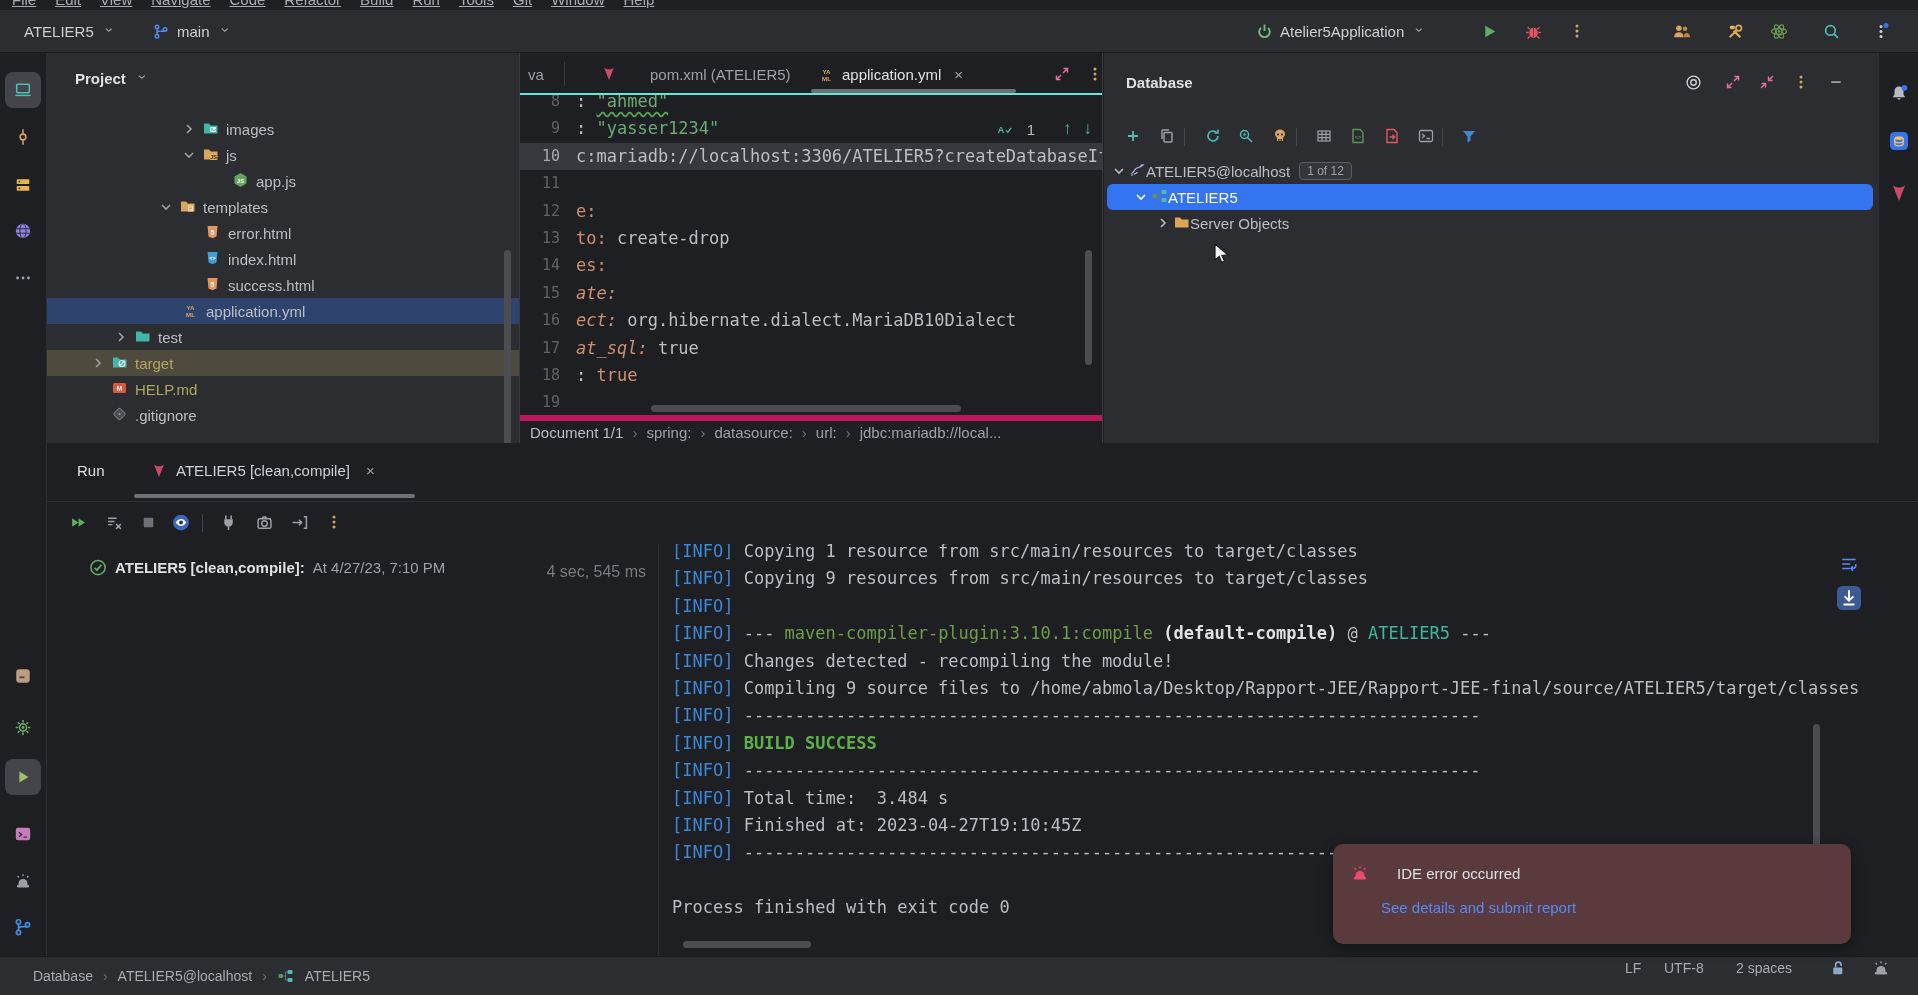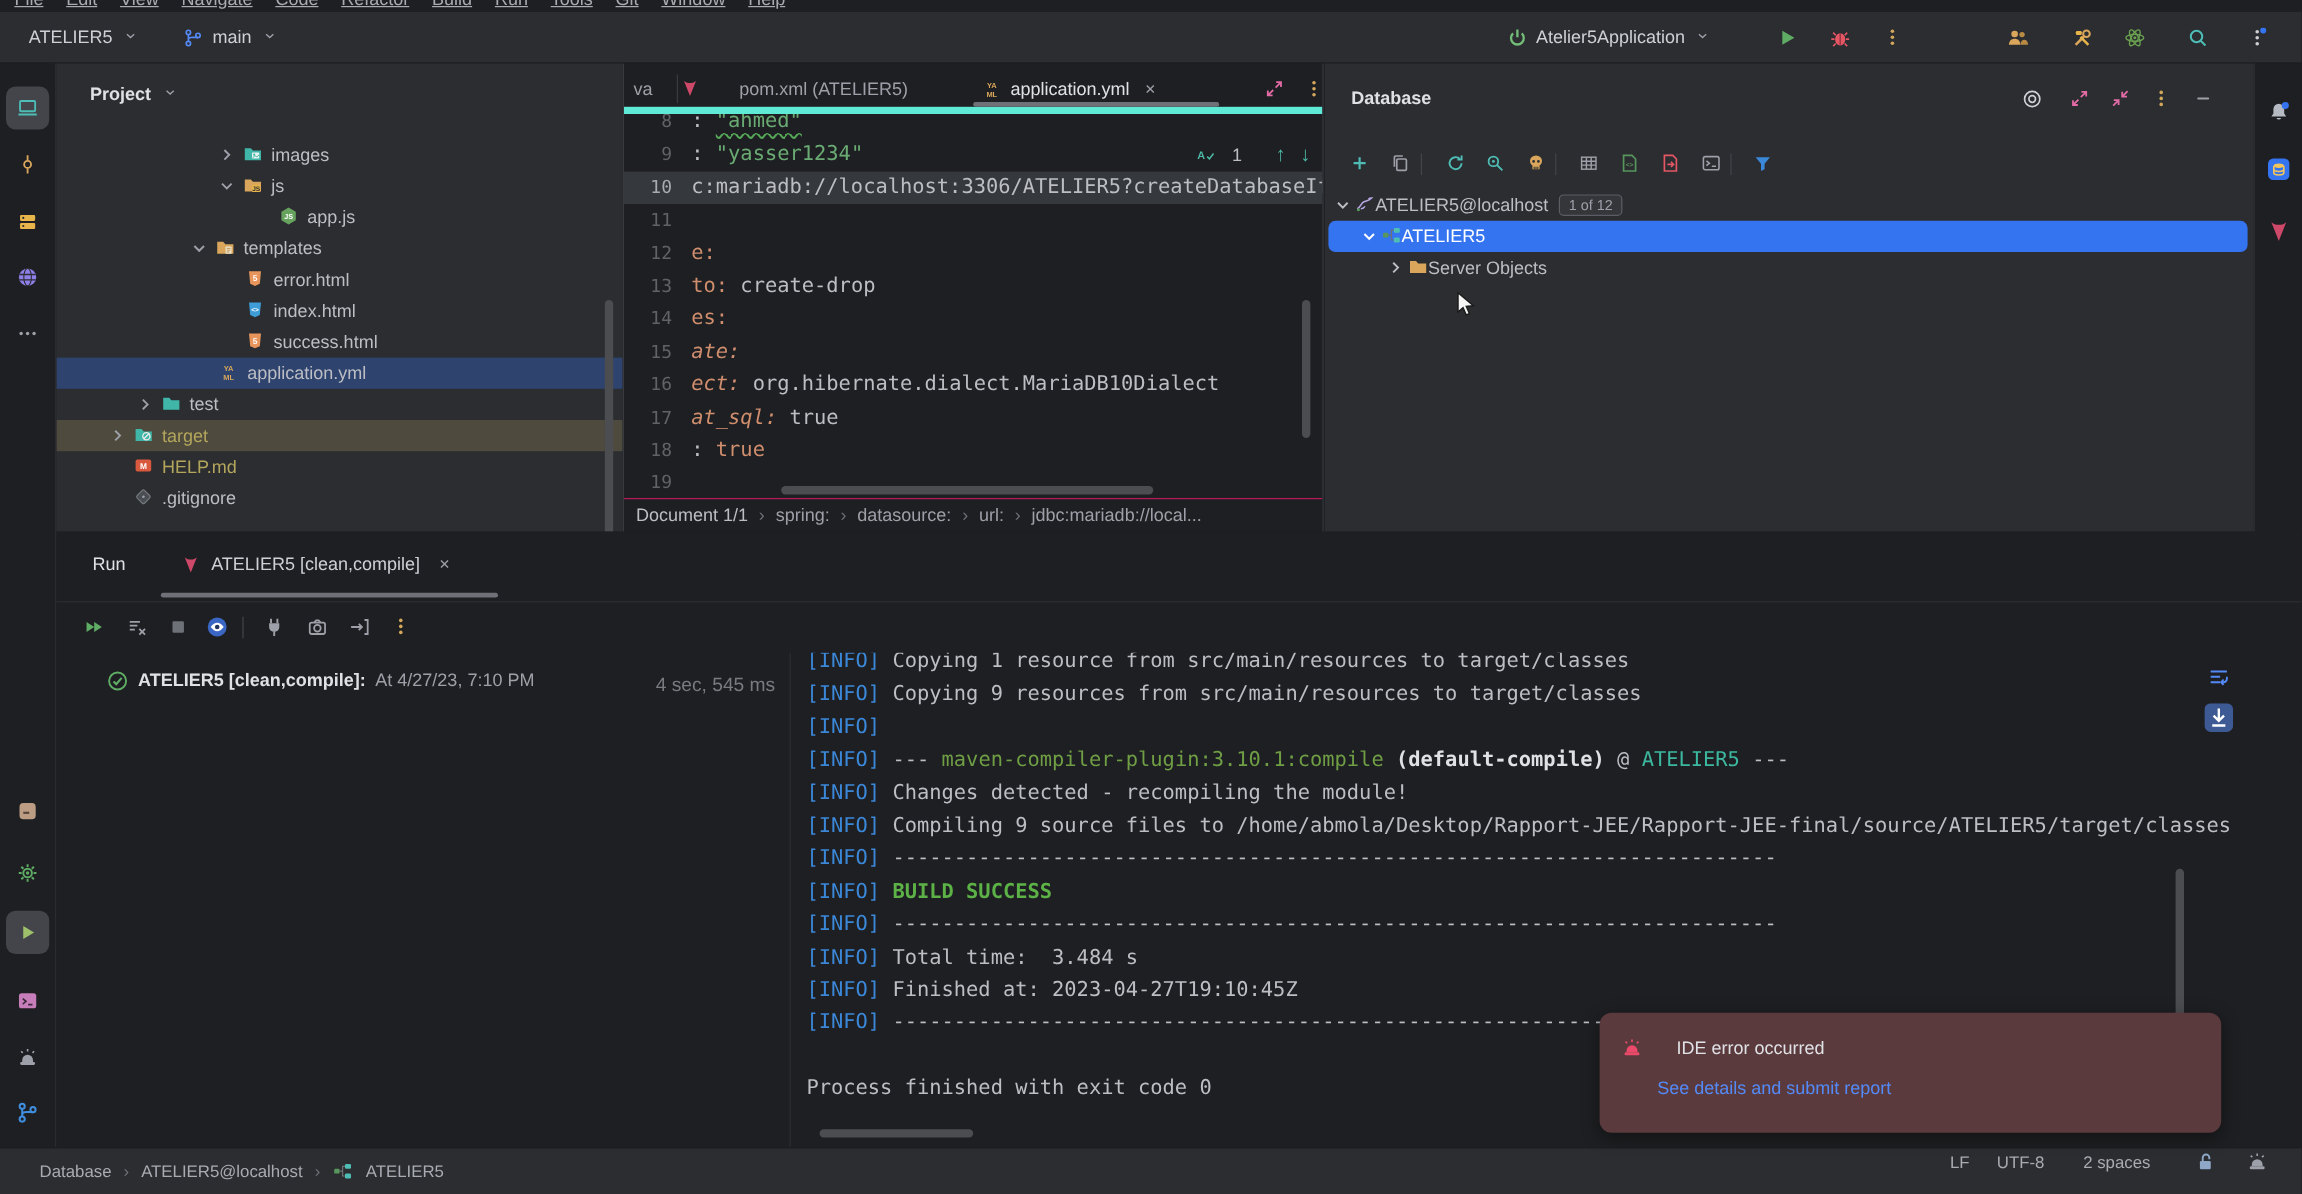--- a/index.html
+++ b/index.html
@@ -31,37 +31,37 @@
   .trow{height:26px;display:flex;align-items:center;white-space:nowrap;font-size:15px;color:#BCBEC4;}
   .trow .tch{width:16px;height:16px;margin-right:4px;color:#9DA0A8;flex:0 0 auto;}
   .trow .tico{margin-right:7px;}
   .trow.sel-blue{background:#2E436E;}
   .trow.sel-olive{background:#4E4A3D;}
   .lbl-olive{color:#B3A65C;}
   .scrollbar{position:absolute;background:#4B4D51;border-radius:4px;}
 
   
   #editor{left:519px;top:53px;width:584px;height:390px;background:#1E1F22;border-left:1px solid #393B40;border-right:1px solid #393B40;overflow:hidden;}
-  #tabbar{position:absolute;top:0;left:0;right:0;height:42px;border-bottom:6px solid #5eead4;}
+  #tabbar{position:absolute;top:0;left:0;right:0;height:42px;border-bottom:2px solid #5eead4;}
   .tab{position:absolute;top:0;height:42px;display:flex;align-items:center;gap:7px;color:#9DA0A8;}
   .tab.active{color:#DFE1E5;}
   #tab-underline{position:absolute;left:291px;bottom:0;width:205px;height:4px;background:#6E7178;border-radius:2px;}
   #code{position:absolute;top:42px;left:0;right:0;bottom:28px;overflow:hidden;}
   #code-lines{margin-top:-7px;}
   .eline{height:27.4px;line-height:27.4px;position:relative;font-family:"DejaVu Sans Mono",monospace;font-size:17px;white-space:pre;}
   .eline.cur{background:#35383C;}
   .enum{position:absolute;left:0;top:0;width:40px;text-align:right;color:#606366;font-size:15px;font-family:"DejaVu Sans Mono",monospace;}
   .eline.cur .enum{color:#A9ABB0;}
   .etext{position:absolute;left:56px;top:0;}
   .es-t{color:#BCBEC4;} .es-k{color:#CF8E6D;} .es-ki{color:#CF8E6D;font-style:italic;}
   .es-s{color:#6AAB73;} .es-kw{color:#CF8E6D;}
   .es-sw{color:#6AAB73;text-decoration:underline wavy #54A857;text-underline-offset:4px;}
   #search-widget{position:absolute;top:66px;right:10px;display:flex;align-items:center;gap:12px;font-size:15px;color:#BCBEC4;}
   #search-widget .arr{color:#4CB8A5;font-size:17px;}
-  #breadcrumbs{position:absolute;left:0;right:0;bottom:0;height:28px;display:flex;align-items:center;padding-left:10px;gap:9px;font-size:15px;color:#9DA0A8;background:#1E1F22;border-top:1px solid #be185d;white-space:nowrap;overflow:hidden;}
+  #breadcrumbs{position:absolute;left:0;right:0;bottom:0;height:28px;display:flex;align-items:center;padding-left:10px;gap:9px;font-size:15px;color:#9DA0A8;background:#1E1F22;border-top:6px solid #be185d;white-space:nowrap;overflow:hidden;}
   #breadcrumbs .sep{color:#6E7178;}
 
   
   #db-panel{left:1104px;top:53px;width:774px;height:390px;background:#2B2D30;overflow:hidden;}
   #db-head{height:58px;display:flex;align-items:center;padding-left:22px;color:#DFE1E5;font-weight:bold;}
   .db-head-ic{position:absolute;top:20px;}
   #db-toolbar{position:absolute;top:64px;left:0;right:0;height:40px;}
   #db-toolbar .ic{position:absolute;top:10px;}
   .vsep{position:absolute;top:11px;width:1px;height:18px;background:#43454A;}
   #db-tree{position:absolute;top:105px;left:0;right:0;}
@@ -533,21 +533,21 @@
     </div>
   <div class="scrollbar" style="left:457px;top:197px;width:7px;height:195px;"></div>
 </div>
 
 <div id="editor" class="abs">
   <div id="tabbar">
     <div class="tab" style="left:8px;">
         <span>va</span>
       </div>
     <div style="position:absolute;left:44px;top:9px;width:1px;height:24px;background:#393B40;"></div>
-    <div class="tab" style="left:46px;gap:32px;">
+    <div class="tab" style="left:80px;gap:32px;">
       <span class="ic">
           <svg width="16" height="16" viewBox="0 0 16 16">
             <path d="M3 1.5l5 12.5 5-12.5C11 3 10 3.2 8 3.2S5 3 3 1.5z" fill="#CE486A"></path>
           </svg>
         </span>
       <span>pom.xml (ATELIER5)</span>
     </div>
     <div class="tab active" style="left:297px;">
       <span class="ic">
           <svg width="17" height="16" viewBox="0 0 16 16">

